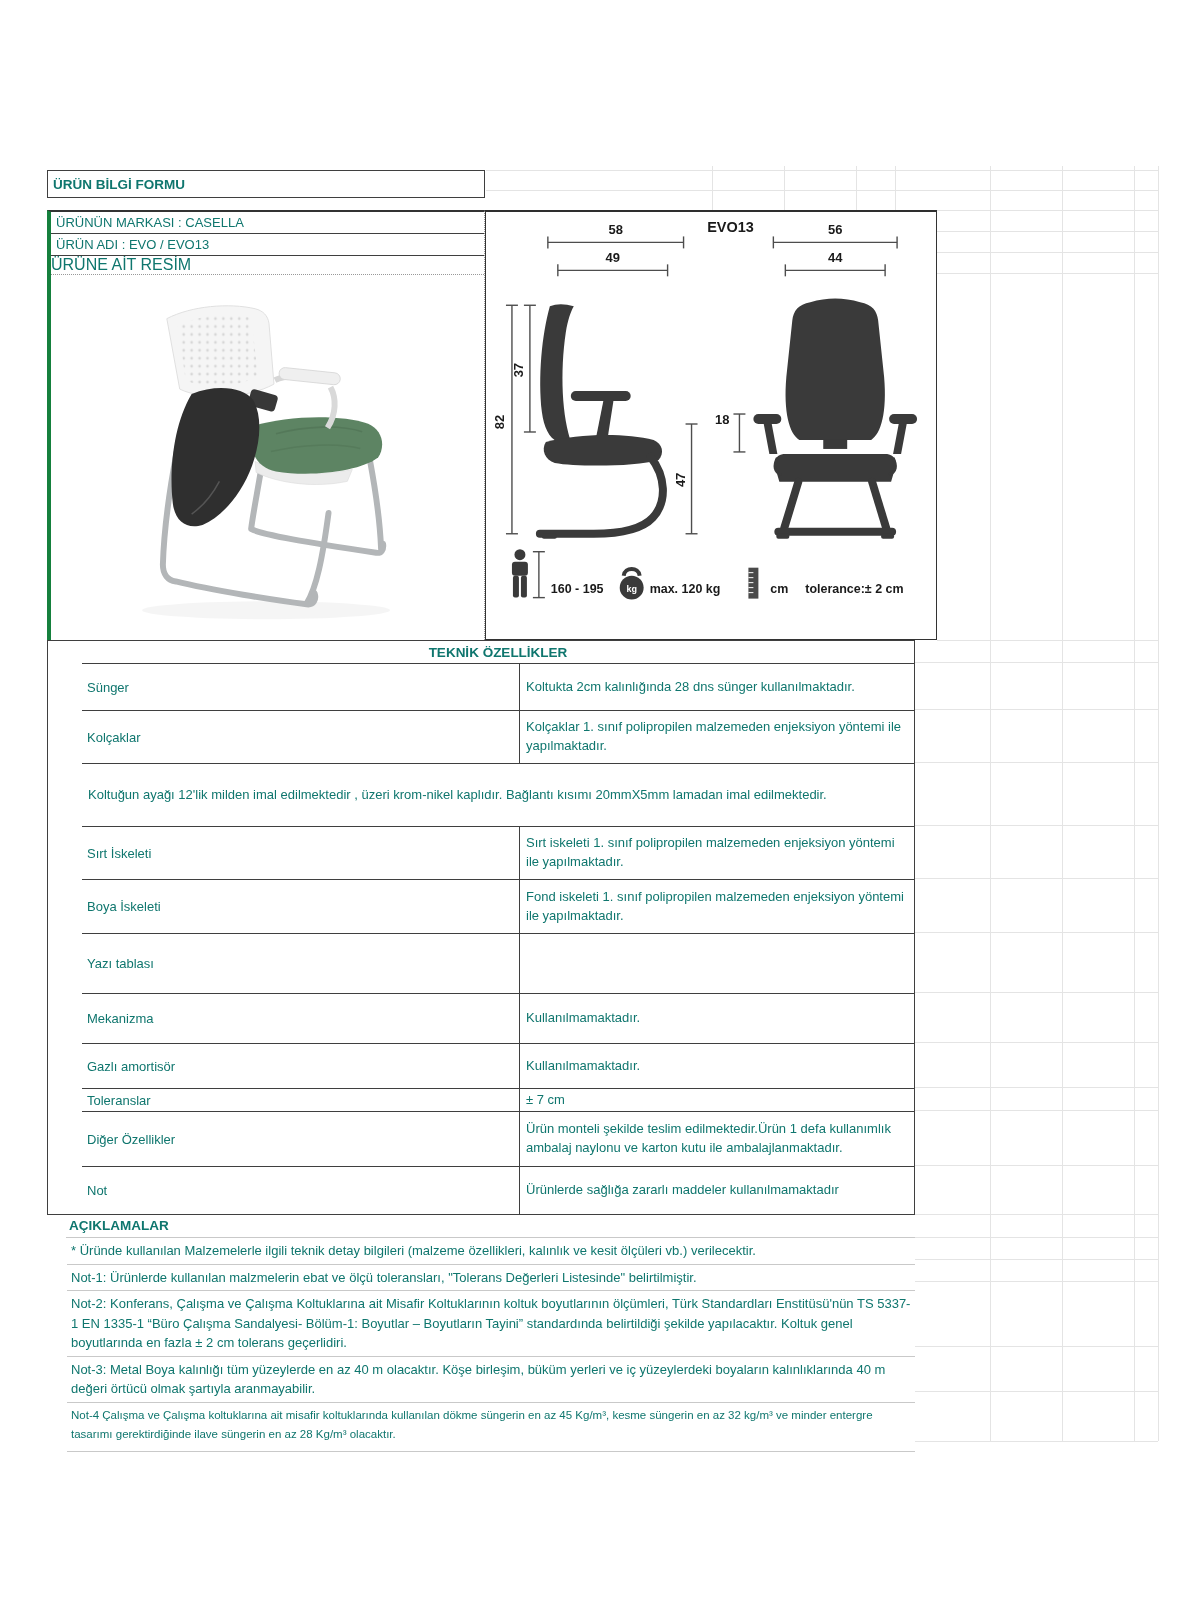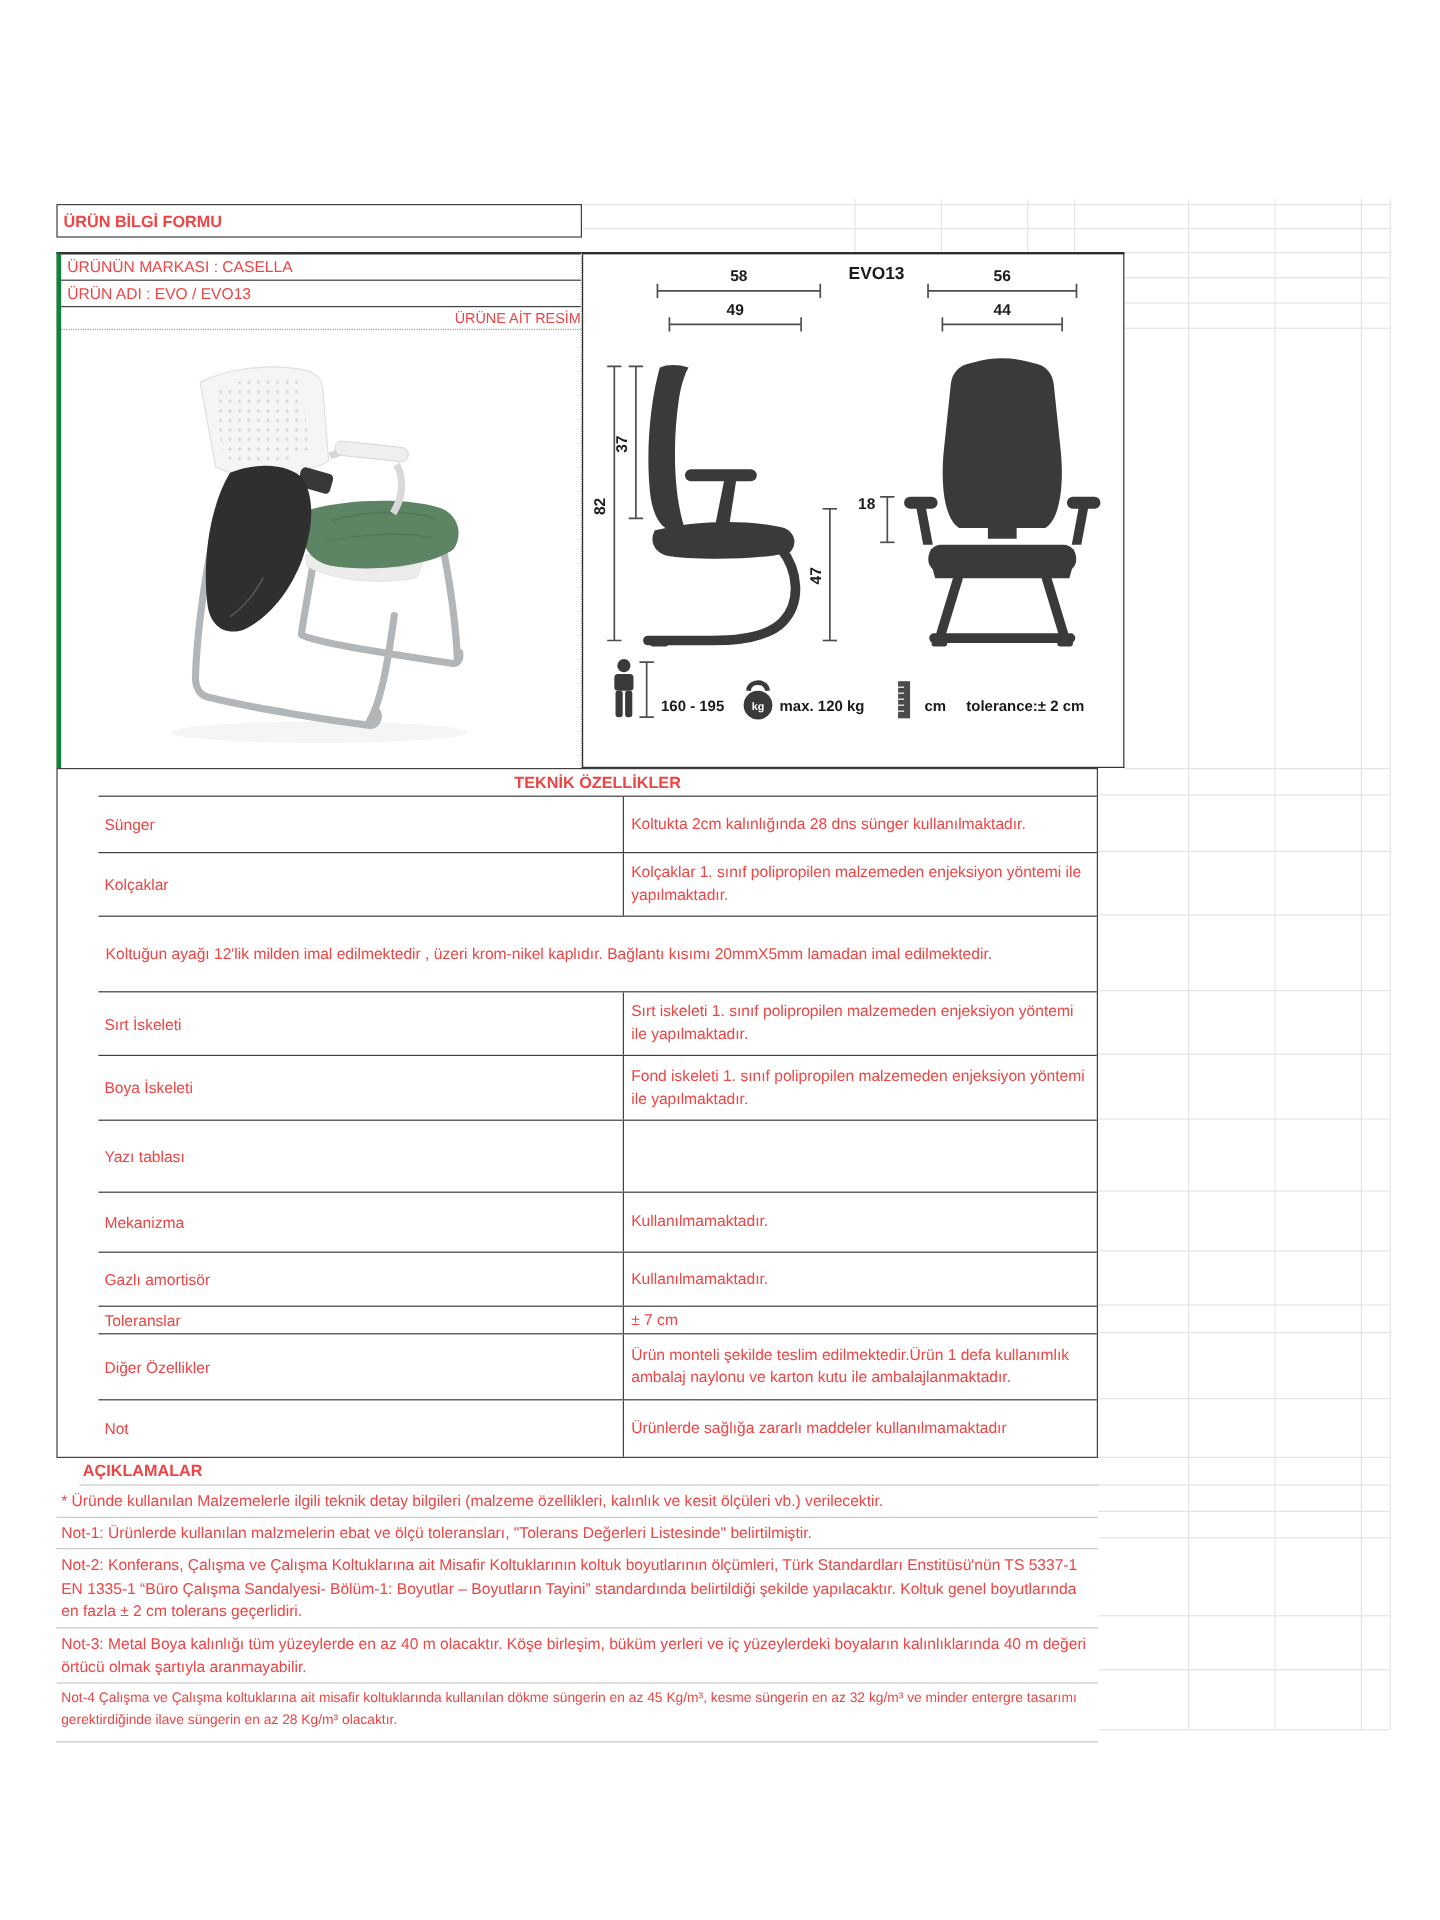--- a/index.html
+++ b/index.html
@@ -1,47 +1,47 @@
 <!DOCTYPE html>
 <html><head>
 <meta charset="utf-8">
 <style>
   html,body{margin:0;padding:0;background:#fff;}
   .page{position:relative;width:1200px;height:1600px;background:#fff;
-        font-family:"Liberation Sans",sans-serif;color:#ef4444;overflow:hidden;}
+        font-family:"Liberation Sans",sans-serif;color:#0f766e;overflow:hidden;}
   .gl{position:absolute;background:#e4e4e4;}
   .hl{height:1px;} .vl{width:1px;}
 
   .title-box{position:absolute;left:47px;top:170px;width:438px;height:28px;
              border:1px solid #3f3f3f;box-sizing:border-box;display:flex;align-items:center;
              font-weight:bold;font-size:13.5px;padding-left:5px;}
   .left-box{position:absolute;left:47px;top:210px;width:438px;height:430px;box-sizing:border-box;
             border-top:2px solid #333;border-left:4px solid #15803d;border-right:1px dotted #999;}
   .lrow{height:22px;line-height:21px;font-size:13px;padding-left:5px;
         border-bottom:1px solid #3f3f3f;box-sizing:border-box;}
-  .lcaption{height:19px;line-height:18px;font-size:12px;text-align:right;
+  .lcaption{height:19px;line-height:18px;font-size:16px;text-align:left;
             border-bottom:1px dotted #999;box-sizing:border-box;padding-left:0;}
   .photo-area{position:relative;width:436px;height:365px;}
 
   .drawing-box{position:absolute;left:485px;top:210px;width:452px;height:430px;box-sizing:border-box;
                border:1.5px solid #333;border-top:2px solid #2e2e2e;background:#fff;}
 
   .tech-table{position:absolute;left:47px;top:640px;width:868px;box-sizing:border-box;
               border:1px solid #3f3f3f;font-size:13px;padding-left:34px;}
   .tech-header{height:22px;display:flex;align-items:center;justify-content:center;
                font-weight:bold;font-size:13.5px;}
   .trow{display:flex;border-top:1px solid #3f3f3f;box-sizing:border-box;}
   .tlabel{width:438px;box-sizing:border-box;border-right:1px solid #3f3f3f;
           display:flex;align-items:center;padding-left:5px;}
   .tvalue{flex:1;display:flex;align-items:center;padding:3px 8px 3px 6px;line-height:1.45;}
 
   .notes{position:absolute;left:47px;top:1215px;width:868px;font-size:13px;line-height:1.5;}
   .notes-header{height:22px;display:flex;align-items:center;font-weight:bold;font-size:13.5px;
                 padding-left:3px;border-bottom:1px solid #c9c9c9;margin-left:19px;}
-  .note{padding:3px 4px;border-bottom:1px solid #c9c9c9;}
+  .note{padding:3px 4px;border-bottom:1px solid #c9c9c9;margin-left:20px;}
   .note.small{font-size:11.5px;line-height:1.7;}
 
   svg text{font-family:"Liberation Sans",sans-serif;}
   .dimnum{font-size:13px;font-weight:bold;fill:#1a1a1a;}
   .icontext{font-size:12.5px;font-weight:bold;fill:#1a1a1a;}
   .dimline{stroke:#4d4d4d;stroke-width:1.4;}
 </style>
 </head>
 <body>
 

